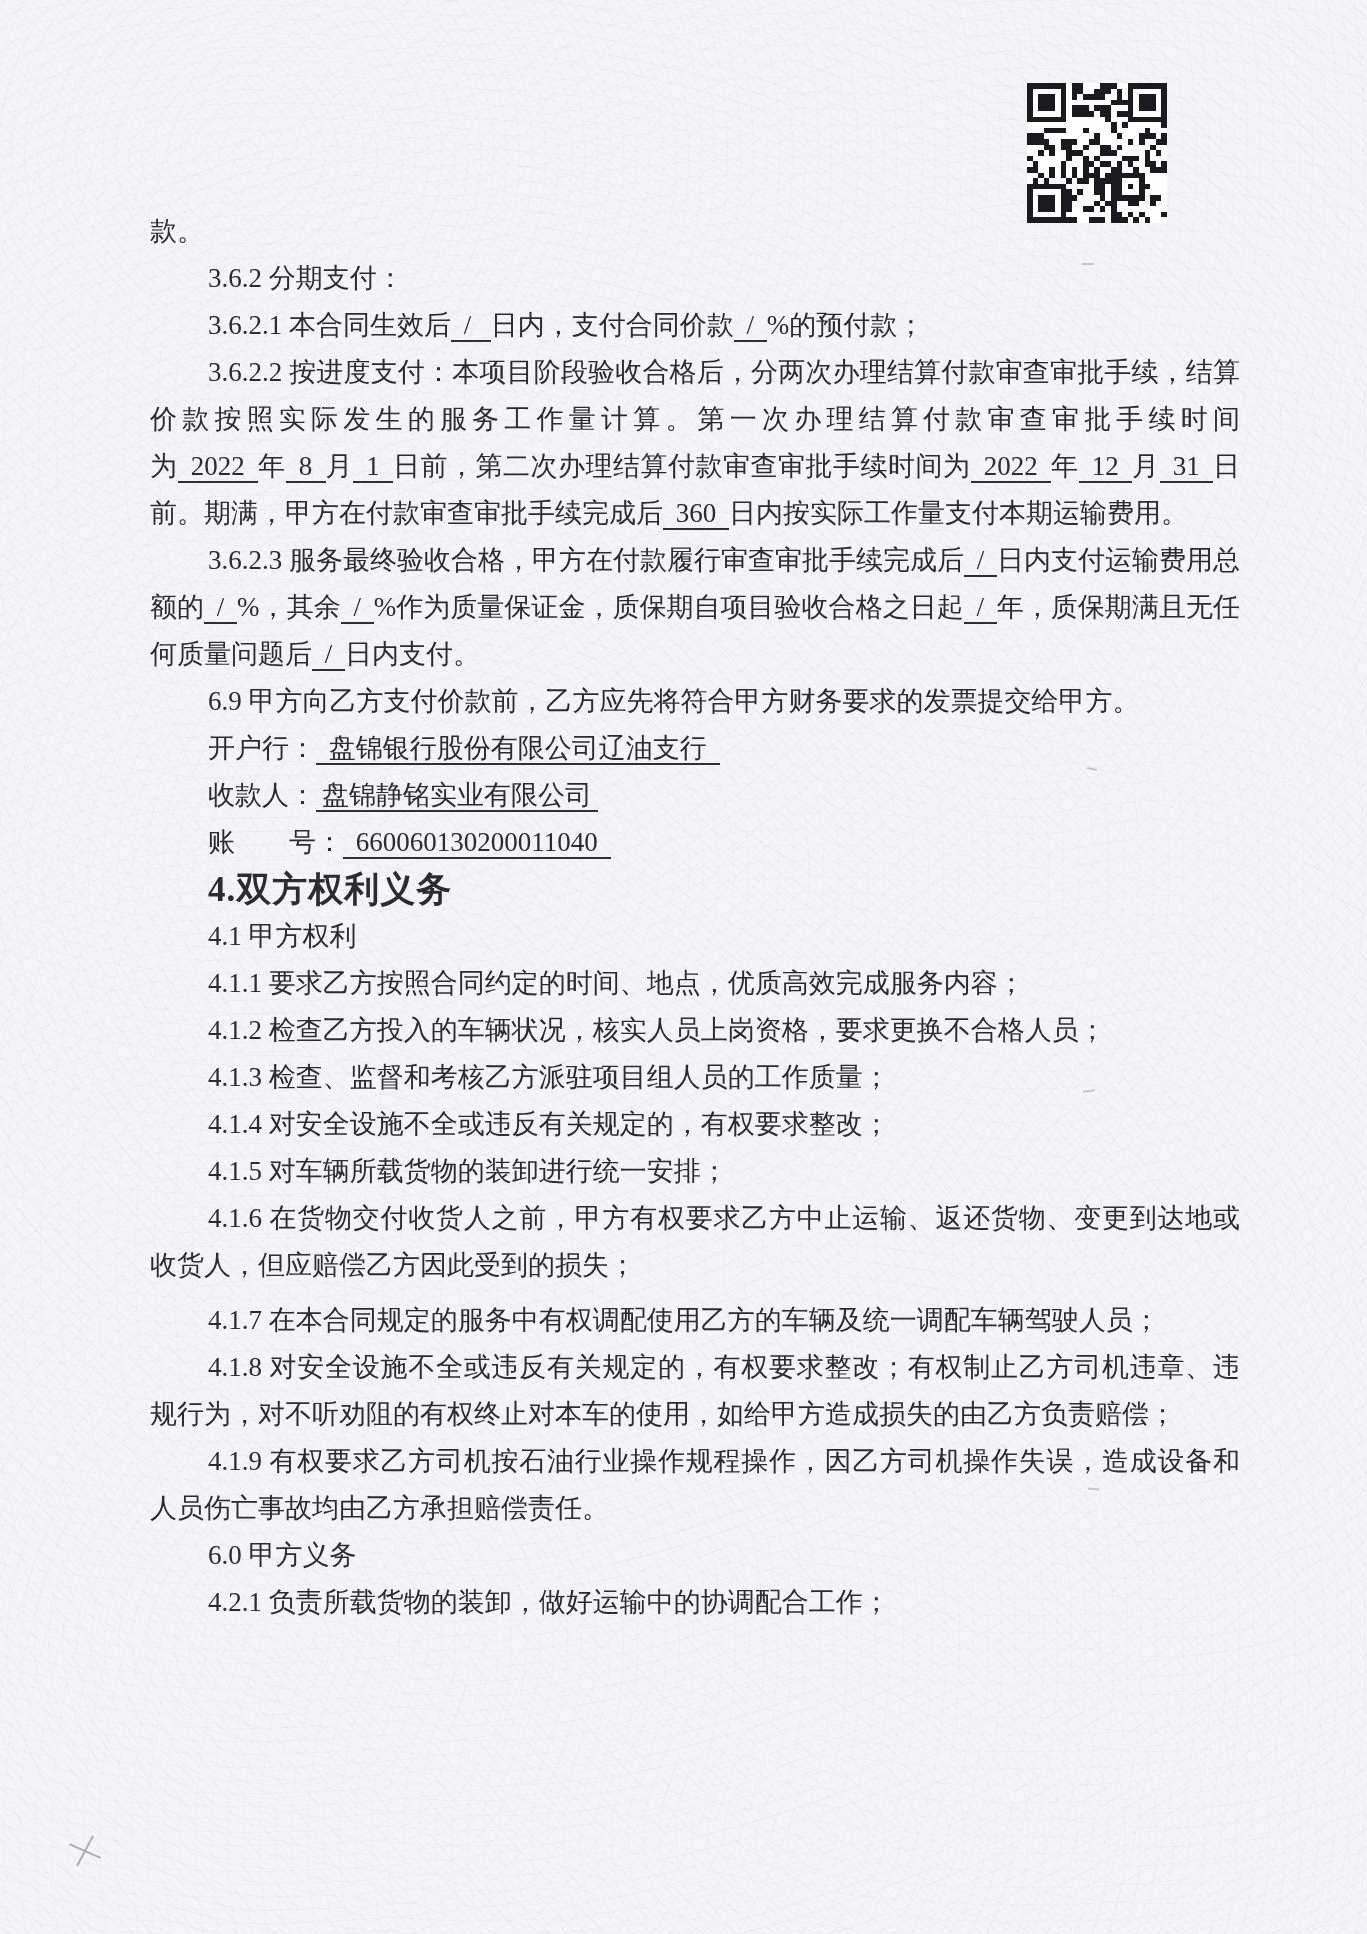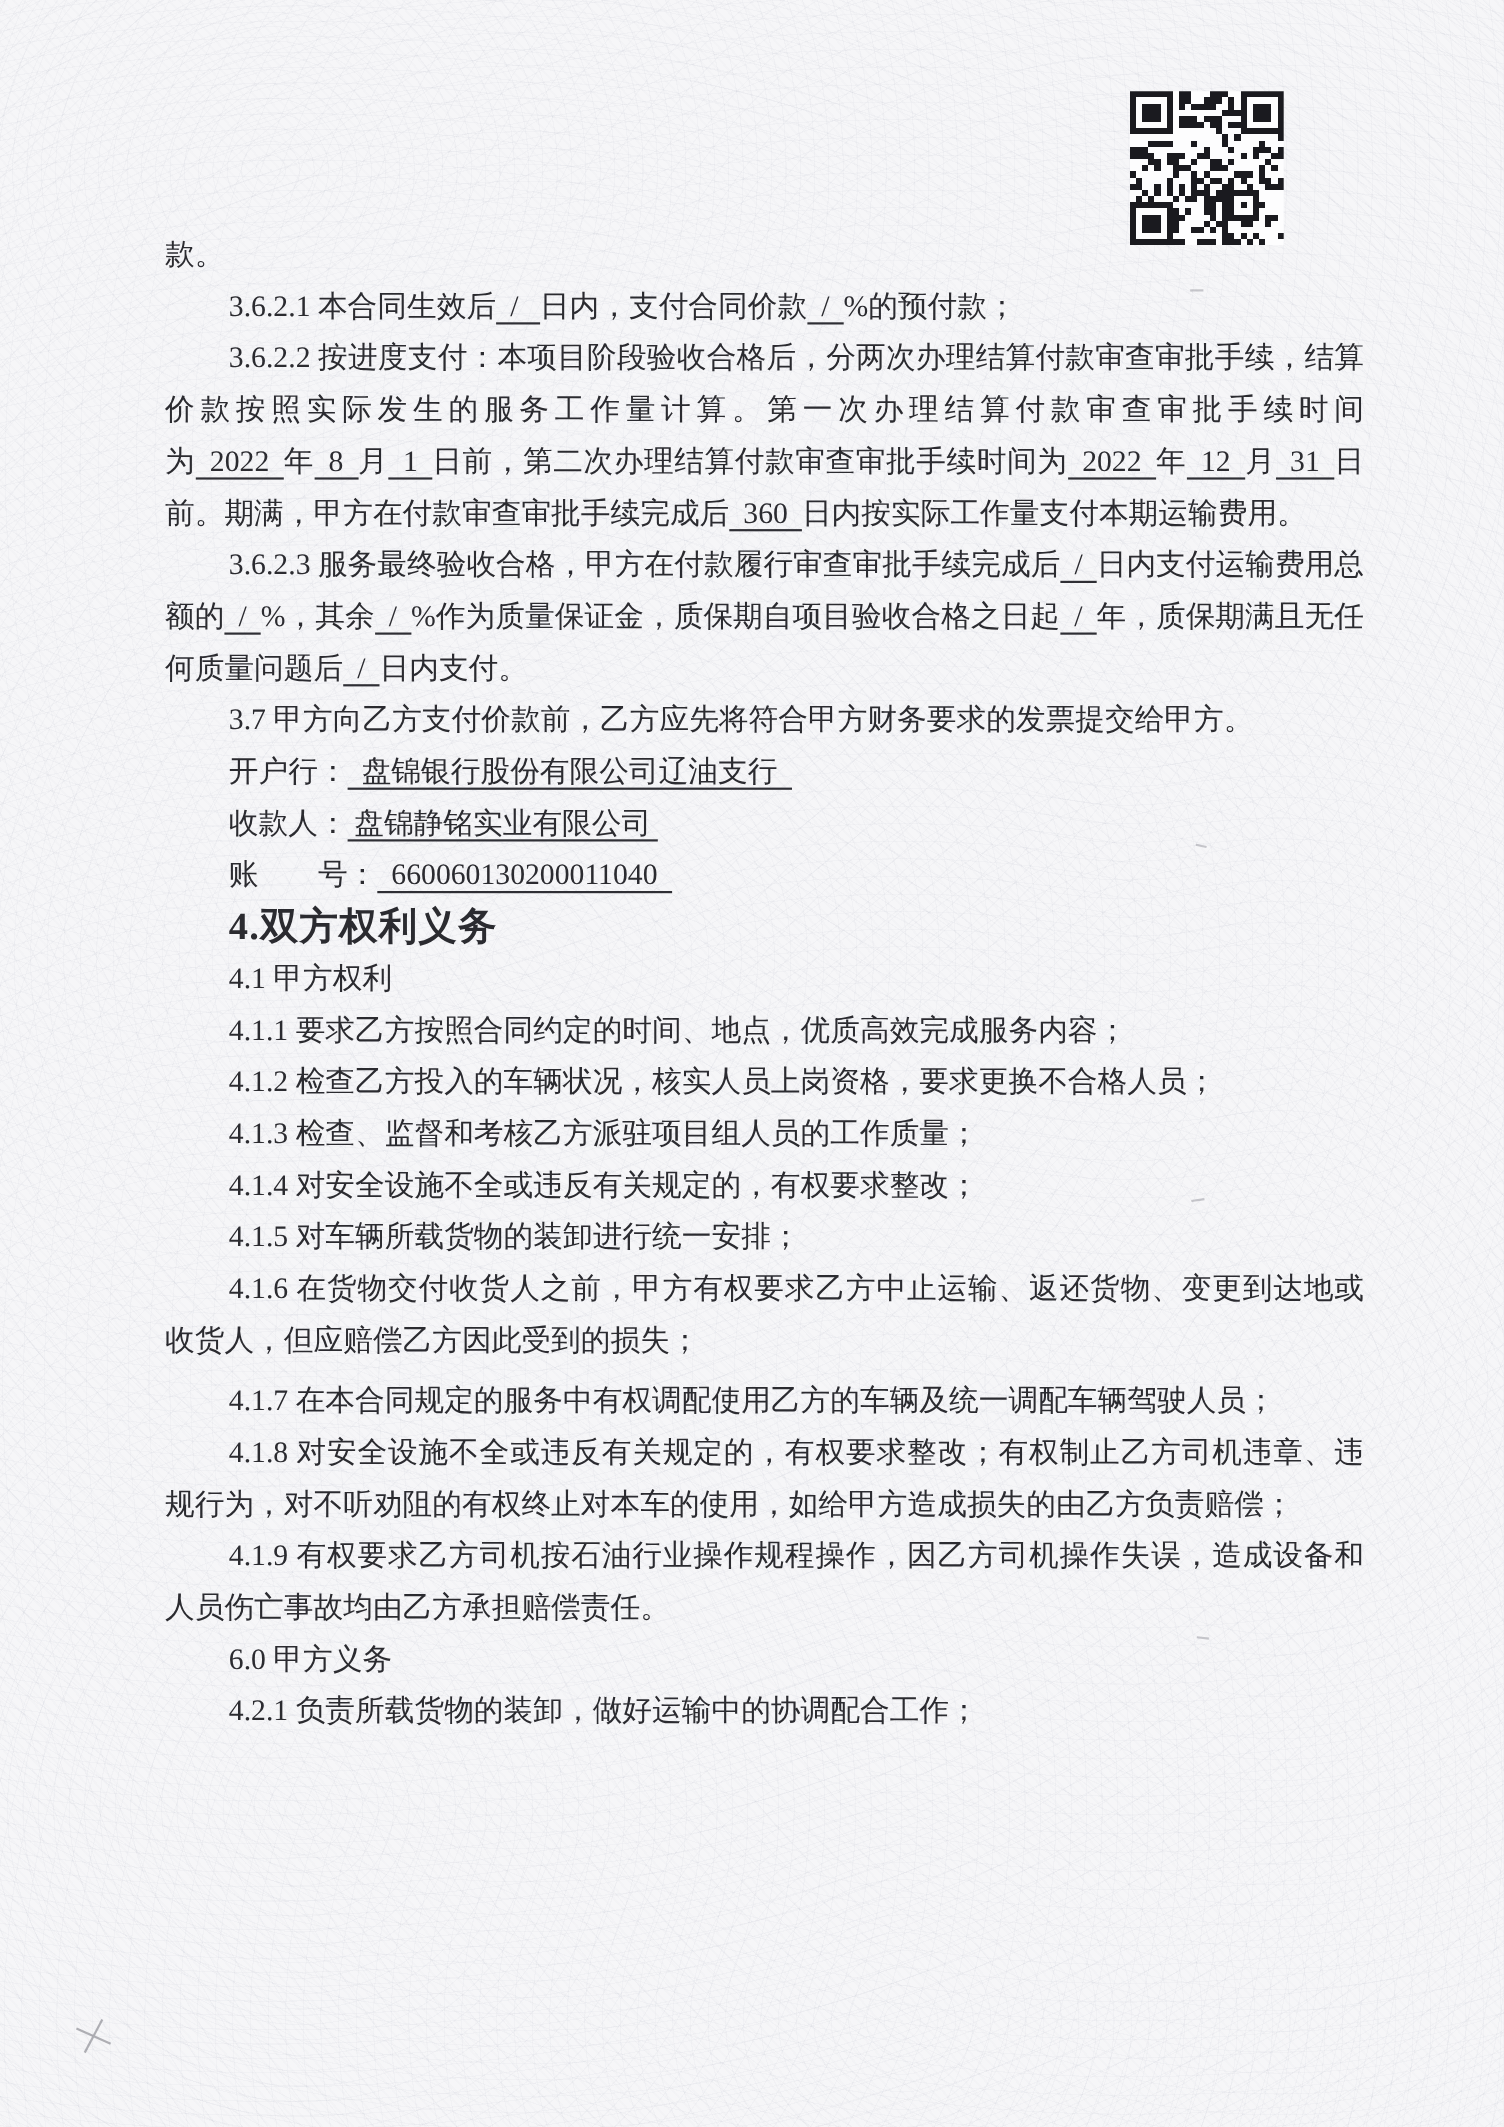--- a/index.html
+++ b/index.html
@@ -372,24 +372,25 @@
         <rect x="15" y="24" width="1" height="1" fill="#1a1a1f"></rect>
         <rect x="16" y="24" width="1" height="1" fill="#1a1a1f"></rect>
         <rect x="17" y="24" width="1" height="1" fill="#1a1a1f"></rect>
         <rect x="19" y="24" width="1" height="1" fill="#1a1a1f"></rect>
         <rect x="21" y="24" width="1" height="1" fill="#1a1a1f"></rect>
       </svg>
   </div>
 
   <div class="content" id="doc-content">
       <p class="para noindent"><span>款。</span></p>
+      <p class="para"><span>3.6.2 分期支付：</span></p>
       <p class="para"><span>3.6.2.1 本合同生效后</span><span class="blank">&nbsp;/&nbsp;&nbsp;</span><span>日内，支付合同价款</span><span class="blank">&nbsp;/&nbsp;</span><span>%的预付款；</span></p>
       <p class="para"><span>3.6.2.2 按进度支付：本项目阶段验收合格后，分两次办理结算付款审查审批手续，结算价款按照实际发生的服务工作量计算。第一次办理结算付款审查审批手续时间为</span><span class="blank">&nbsp;2022&nbsp;</span><span>年</span><span class="blank">&nbsp;8&nbsp;</span><span>月</span><span class="blank">&nbsp;1&nbsp;</span><span>日前，第二次办理结算付款审查审批手续时间为</span><span class="blank">&nbsp;2022&nbsp;</span><span>年</span><span class="blank">&nbsp;12&nbsp;</span><span>月</span><span class="blank">&nbsp;31&nbsp;</span><span>日前。期满，甲方在付款审查审批手续完成后</span><span class="blank">&nbsp;360&nbsp;</span><span>日内按实际工作量支付本期运输费用。</span></p>
       <p class="para"><span>3.6.2.3 服务最终验收合格，甲方在付款履行审查审批手续完成后</span><span class="blank">&nbsp;/&nbsp;</span><span>日内支付运输费用总额的</span><span class="blank">&nbsp;/&nbsp;</span><span>%，其余</span><span class="blank">&nbsp;/&nbsp;</span><span>%作为质量保证金，质保期自项目验收合格之日起</span><span class="blank">&nbsp;/&nbsp;</span><span>年，质保期满且无任何质量问题后</span><span class="blank">&nbsp;/&nbsp;</span><span>日内支付。</span></p>
-      <p class="para"><span>3.7 甲方向乙方支付价款前，乙方应先将符合甲方财务要求的发票提交给甲方。</span></p>
+      <p class="para"><span>6.9 甲方向乙方支付价款前，乙方应先将符合甲方财务要求的发票提交给甲方。</span></p>
       <p class="para"><span>开户行：</span><span class="blank">&nbsp;盘锦银行股份有限公司辽油支行&nbsp;</span></p>
       <p class="para"><span>收款人：</span><span class="blank">盘锦静铭实业有限公司</span></p>
       <p class="para"><span>账　　号：</span><span class="blank">&nbsp;660060130200011040&nbsp;</span></p>
       <p class="para heading"><span>4.双方权利义务</span></p>
       <p class="para"><span>4.1 甲方权利</span></p>
       <p class="para"><span>4.1.1 要求乙方按照合同约定的时间、地点，优质高效完成服务内容；</span></p>
       <p class="para"><span>4.1.2 检查乙方投入的车辆状况，核实人员上岗资格，要求更换不合格人员；</span></p>
       <p class="para"><span>4.1.3 检查、监督和考核乙方派驻项目组人员的工作质量；</span></p>
       <p class="para"><span>4.1.4 对安全设施不全或违反有关规定的，有权要求整改；</span></p>
       <p class="para"><span>4.1.5 对车辆所载货物的装卸进行统一安排；</span></p>

